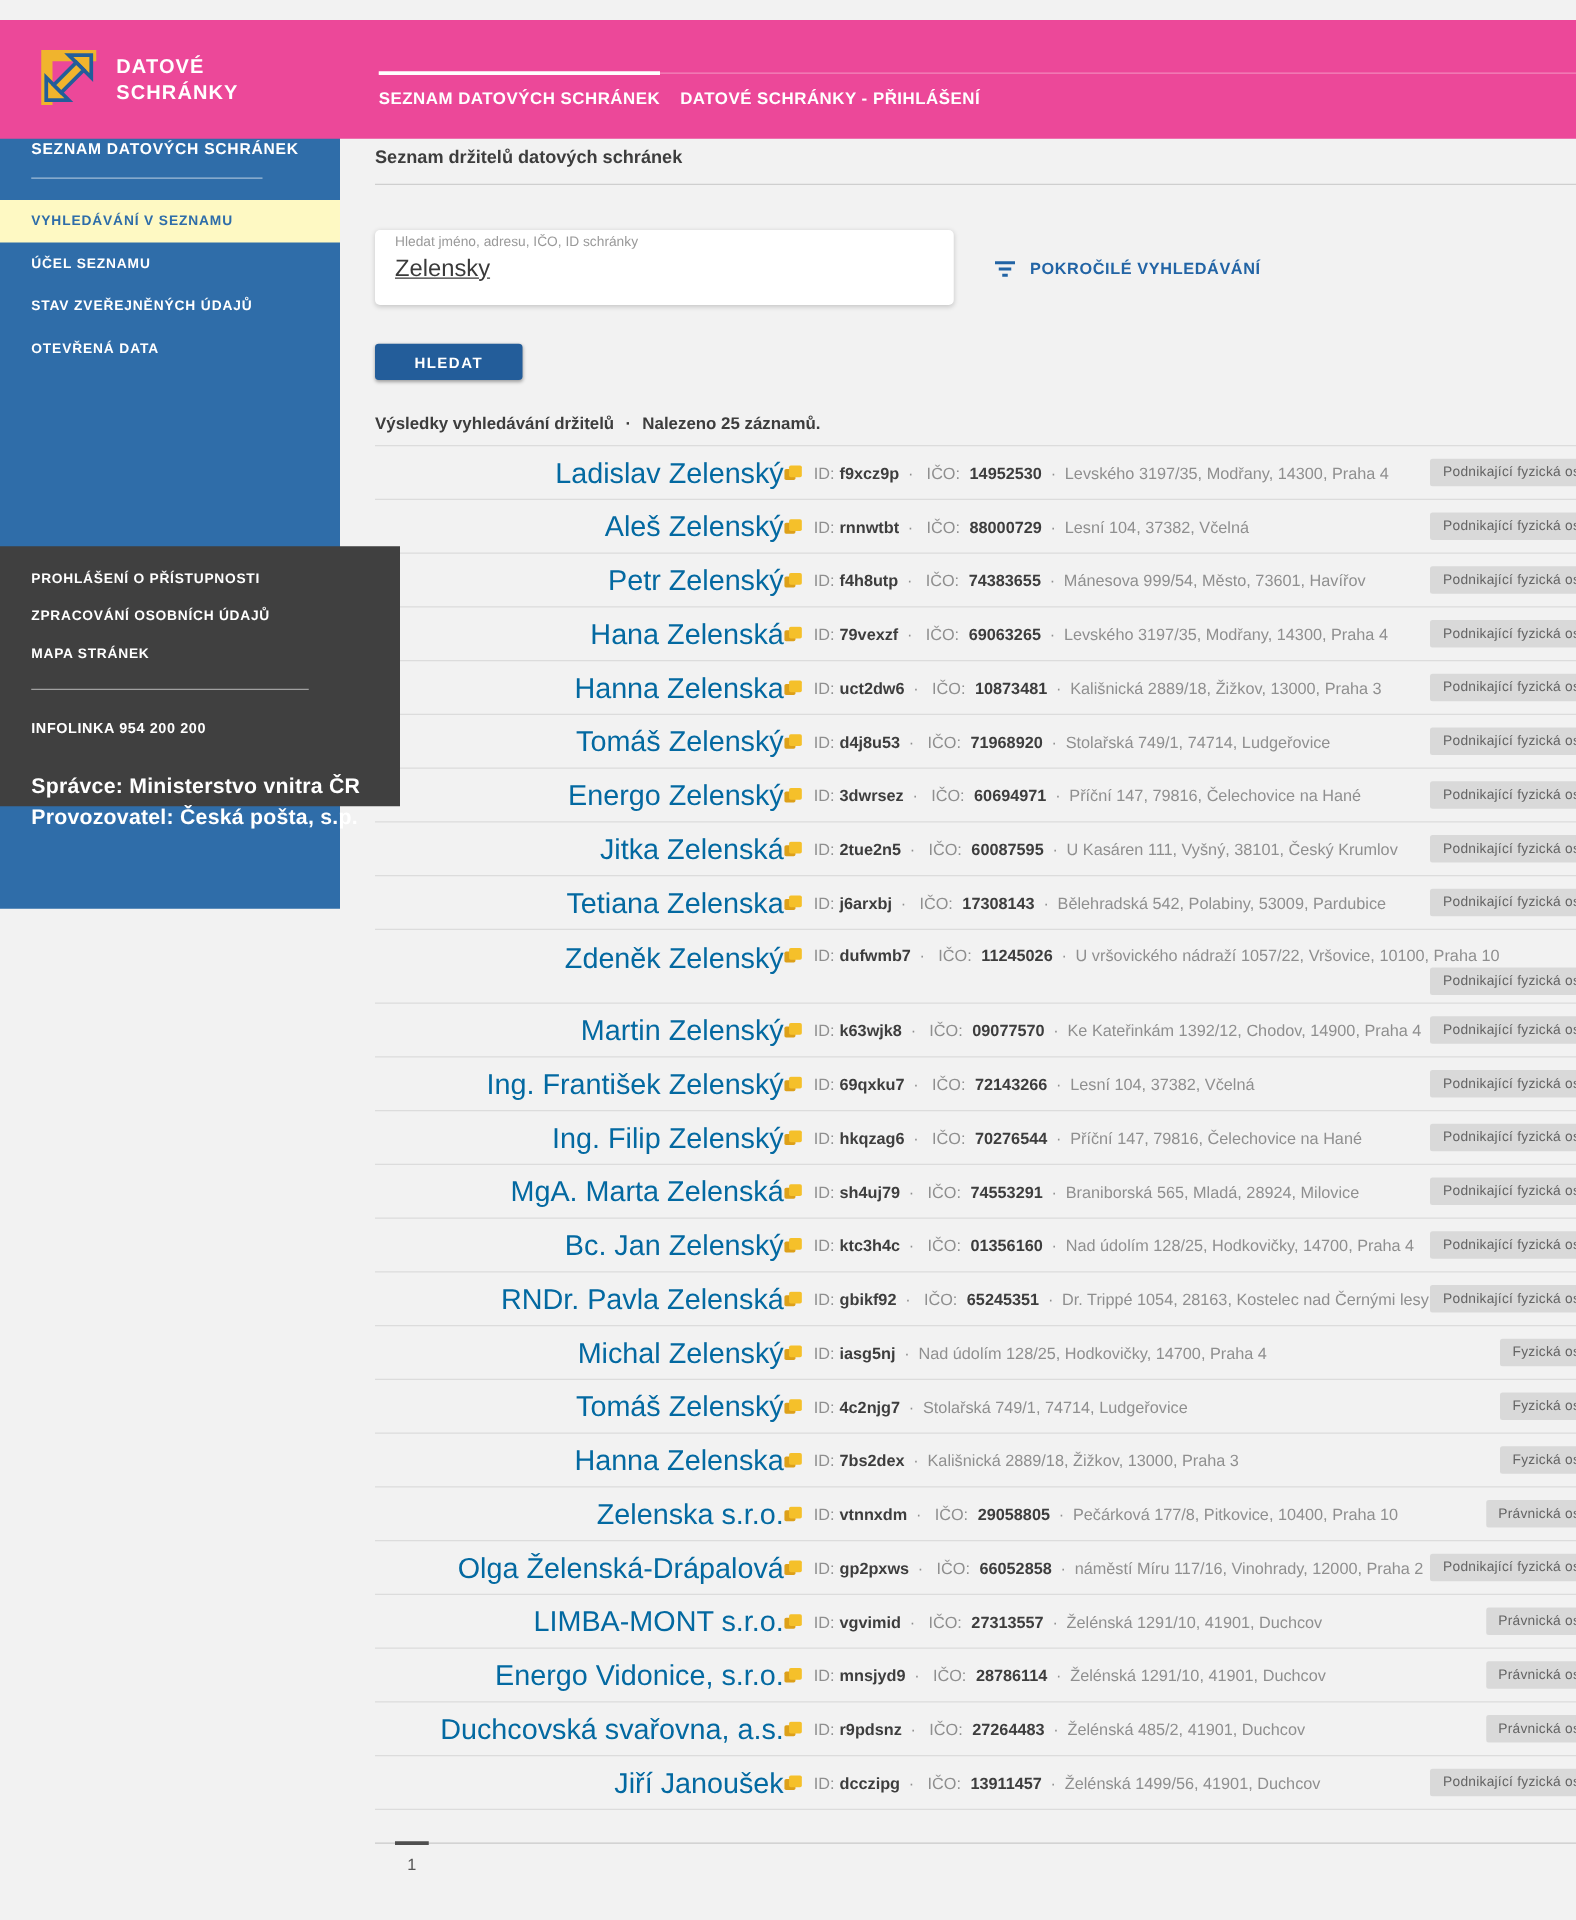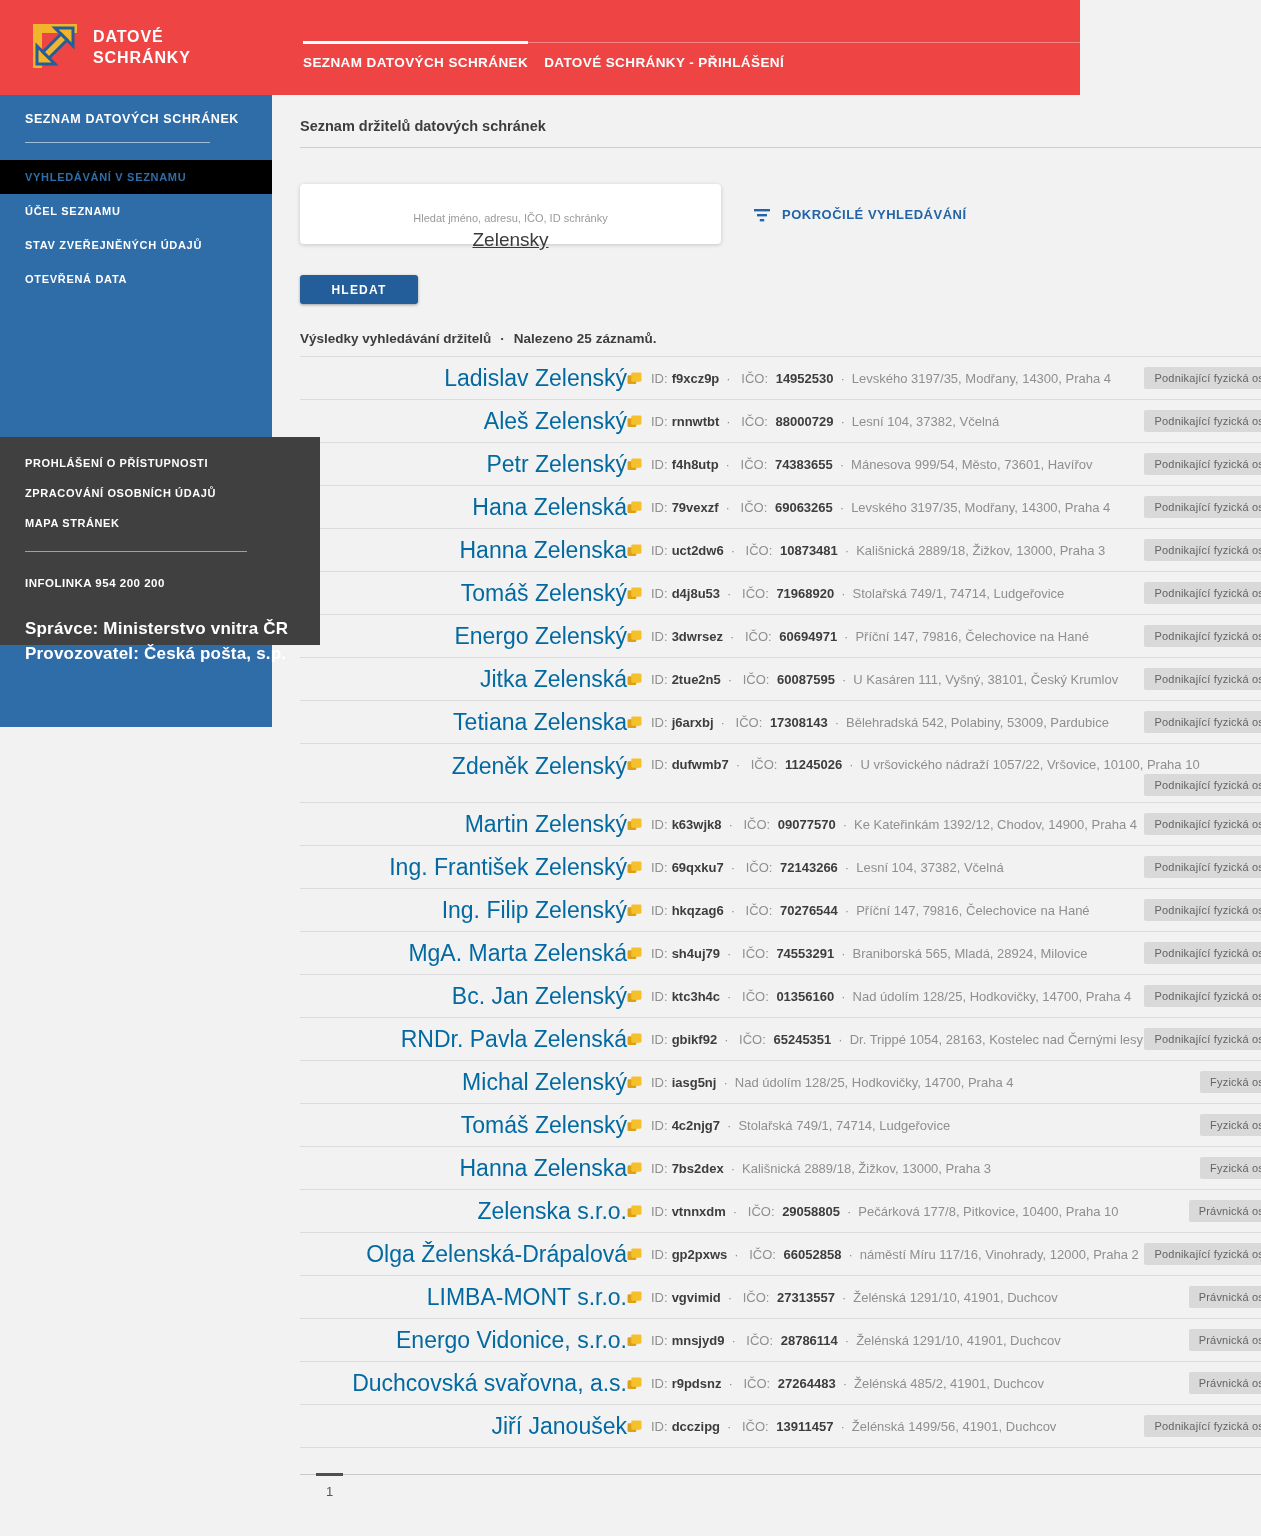--- a/index.html
+++ b/index.html
@@ -4,48 +4,48 @@
 <style>
   html, body { margin:0; padding:0; overflow:hidden; }
   body {
     width:1261px; height:1536px; position:relative;
     background:#f2f2f2;
     font-family:"Liberation Sans","DejaVu Sans",sans-serif;
     -webkit-font-smoothing:antialiased;
   }
 
   
-  .header { position:absolute; top:0; left:0; width:1080px; height:95px; background:#ef4444; z-index:3; }
+  .header { position:absolute; top:16px; left:0; width:1261px; height:95px; background:#ec4899; z-index:3; }
   .logo { position:absolute; left:30px; top:21px; display:flex; align-items:center; gap:13px; }
   .logo-text { color:#fff; font-size:16px; font-weight:bold; letter-spacing:.9px; line-height:1.3; }
   .nav { position:absolute; left:303px; top:42px; right:0; height:53px; }
   .nav-line { position:absolute; top:0; left:0; right:0; height:1px; background:rgba(255,255,255,.35); }
   .tabs { display:flex; gap:16px; }
   .tab { position:relative; padding-top:13px; color:#fff; font-weight:bold; font-size:13.5px; letter-spacing:.4px; cursor:pointer; white-space:nowrap; }
   .tab.active::before { content:""; position:absolute; top:-1px; left:0; right:0; height:3px; background:#fff; }
 
   
   .sidebar { position:absolute; left:0; top:95px; width:272px; height:632px; background:#2f6da9; color:#fff; z-index:2; }
   .sb-title-block { padding:17px 25px 0; height:65px; box-sizing:border-box; }
   .sb-title { font-size:12.5px; font-weight:bold; letter-spacing:.6px; }
   .sb-title-line { margin-top:16px; height:1px; background:rgba(255,255,255,.55); width:185px; }
   .sb-item { height:34px; line-height:34px; padding:0 25px; font-size:11px; font-weight:bold; letter-spacing:.7px; cursor:pointer; white-space:nowrap; }
-  .sb-item.active { background:#000000; color:#2e6da9; }
+  .sb-item.active { background:#fef9c3; color:#2e6da9; }
   .sb-footer { position:absolute; top:342px; left:0; width:320px; height:208px; background:#404040; padding:20px 25px 0; box-sizing:border-box; }
   .sb-link { font-size:11px; font-weight:bold; letter-spacing:.6px; margin-bottom:18px; cursor:pointer; white-space:nowrap; }
   .sb-sep { height:1px; background:rgba(255,255,255,.5); margin:22px 0 25px; width:222px; }
   .sb-infoline { font-size:11.5px; font-weight:bold; letter-spacing:.5px; }
   .sb-note { margin-top:28px; font-size:17px; font-weight:bold; line-height:1.45; letter-spacing:.2px; }
 
   
   .main { position:absolute; left:272px; top:95px; right:0; padding-left:28px; }
   .page-title { margin-top:23px; font-size:14.5px; font-weight:bold; color:#3d3d3d; }
   .title-divider { margin-top:13px; width:993px; height:1px; background:#cfcfcf; }
   .search-row { margin-top:36px; display:flex; align-items:center; }
-  .search-card { width:421px; height:60px; background:#fff; border-radius:4px; box-shadow:0 1px 4px rgba(0,0,0,.18); padding:28px 16px; box-sizing:border-box; cursor:text;text-align:center; }
+  .search-card { width:463px; height:60px; background:#fff; border-radius:4px; box-shadow:0 1px 4px rgba(0,0,0,.18); padding:4px 16px; box-sizing:border-box; cursor:text; }
   .search-label { font-size:11px; color:#9a9a9a; }
   .search-value { margin-top:5px; font-size:19px; color:#3a3a3a;text-decoration:underline; }
   .adv { margin-left:32px; display:flex; align-items:flex-end; gap:11px; color:#2264a5; font-weight:bold; font-size:13px; letter-spacing:.5px; cursor:pointer; }
   .search-btn { margin-top:31px; width:118px; height:29px; background:#235d9a; color:#fff; font-weight:bold; font-size:12px; letter-spacing:1.2px; border:none; border-radius:3px; box-shadow:0 1px 3px rgba(0,0,0,.35); cursor:pointer; font-family:inherit; }
   .summary { margin-top:27px; font-size:13.5px; font-weight:bold; color:#3d3d3d; display:flex; gap:9px; }
 
   .results { margin-top:10px; width:993px; border-top:1px solid #dcdcdc; }
   .row { position:relative; min-height:42px; border-bottom:1px solid #dcdcdc; display:flex; align-items:center; cursor:pointer; }
   .row-name { width:327px; flex:none; font-size:23px; color:#0369a1; white-space:nowrap;text-align:right; }
   .row-details { display:flex; align-items:center; white-space:nowrap; font-size:13px; color:#8f8f8f; }

